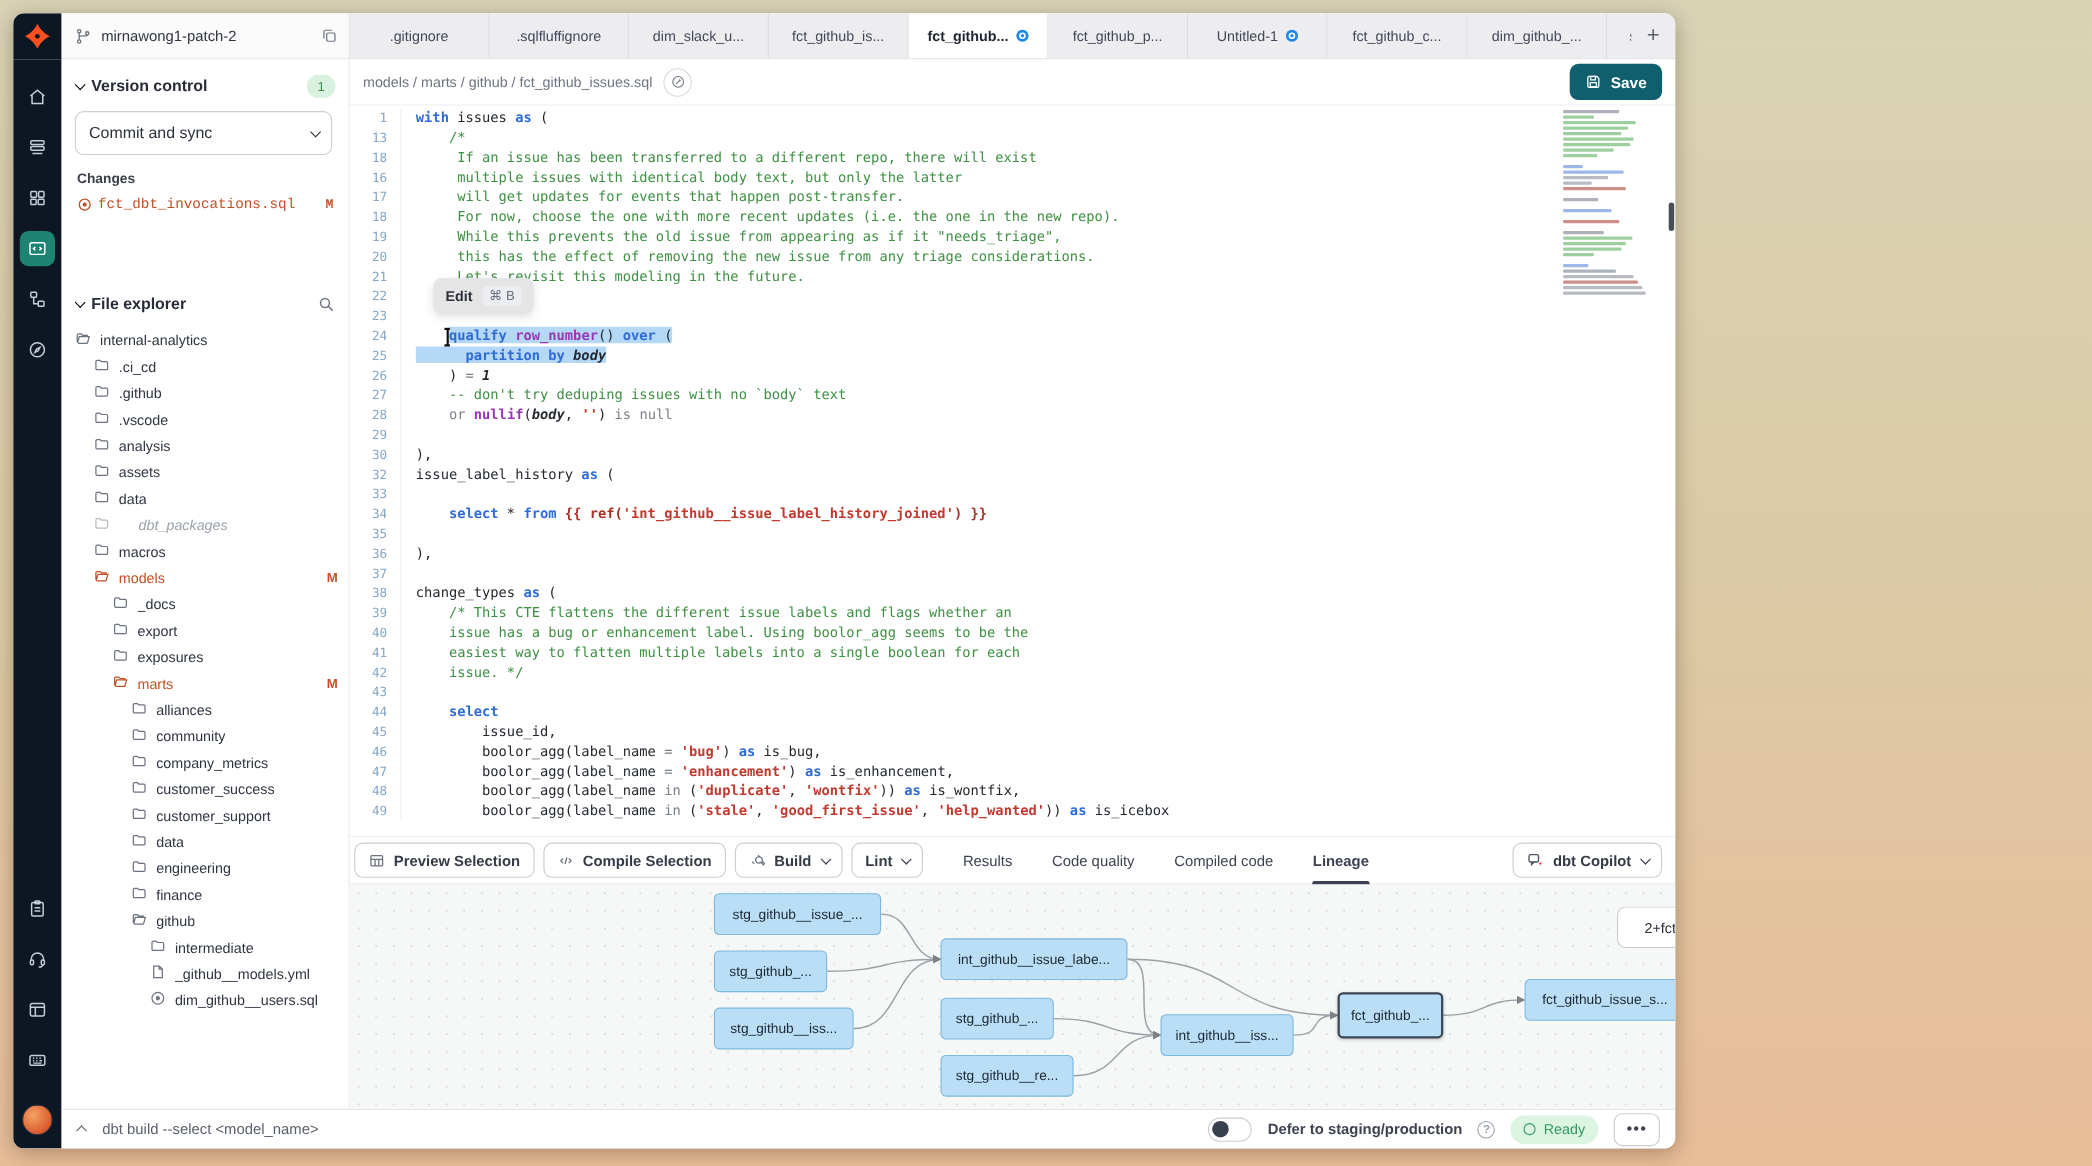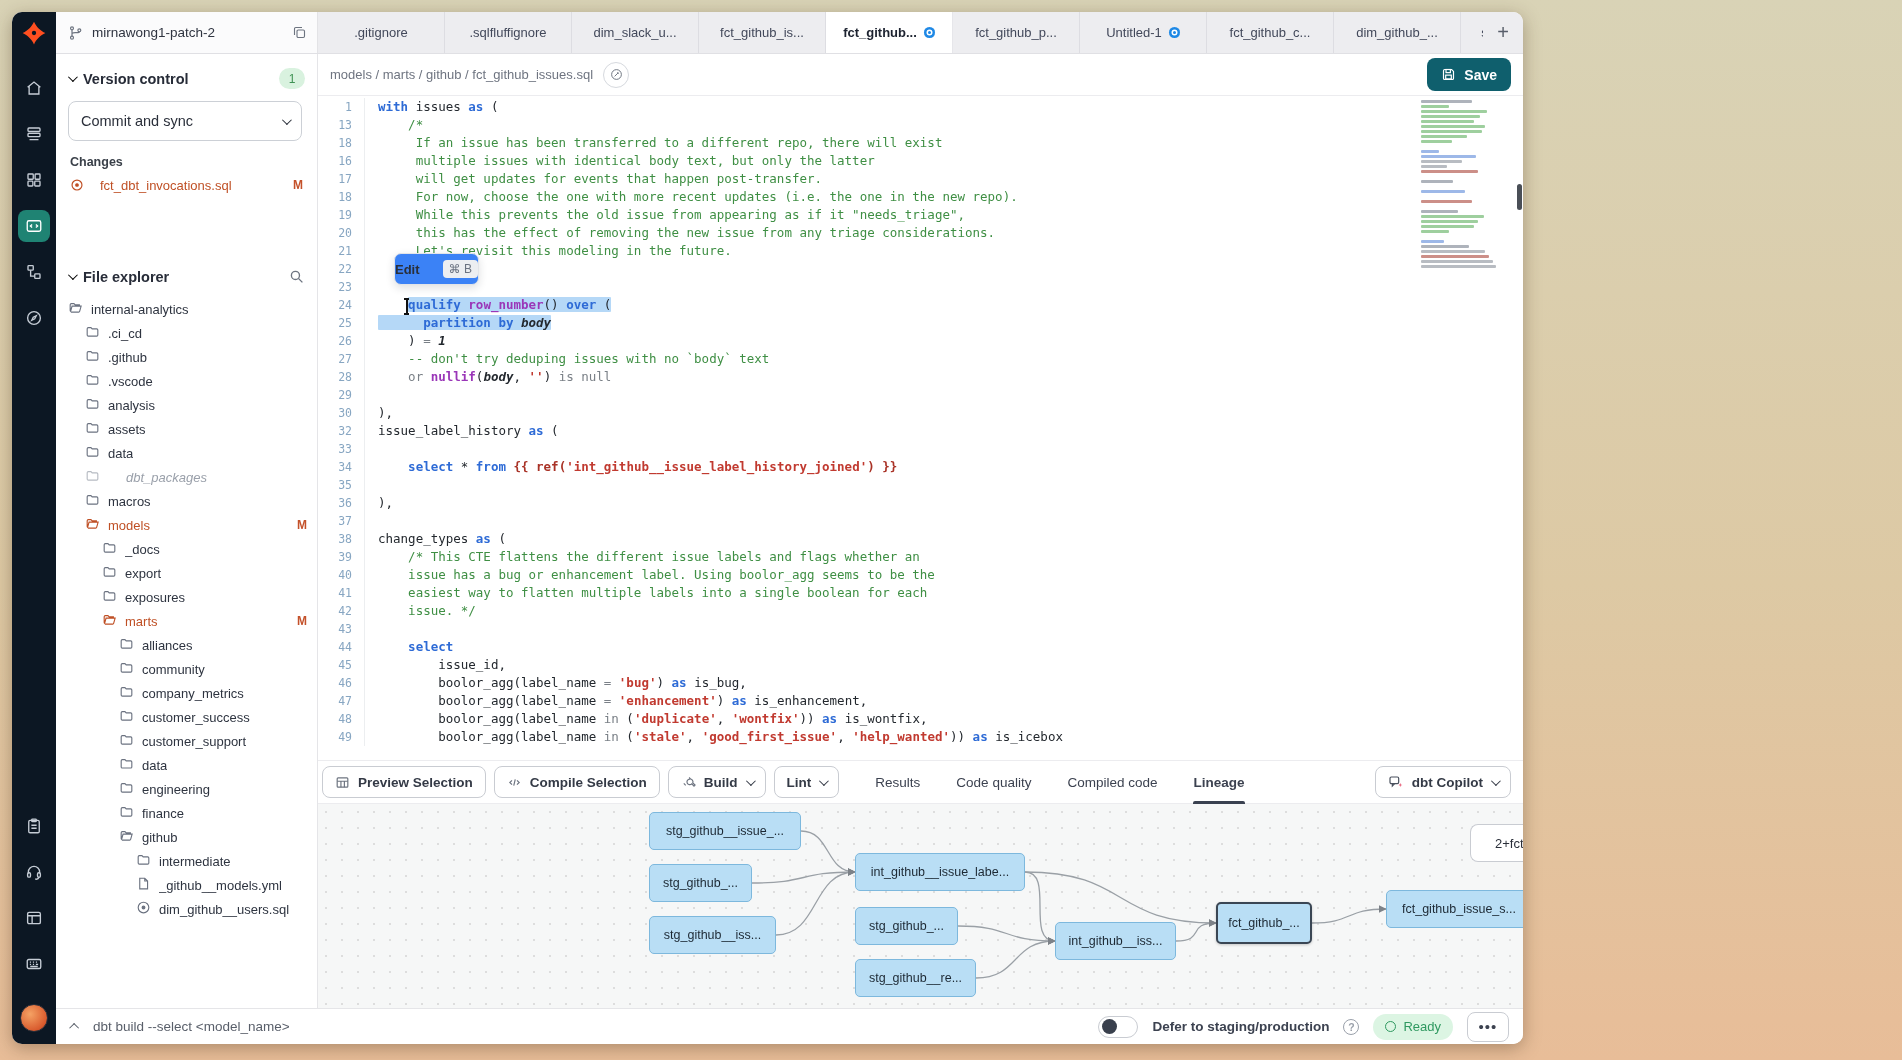--- a/index.html
+++ b/index.html
@@ -32,21 +32,21 @@
             background:radial-gradient(circle at 35% 35%,#f5a264,#d95b2e 70%,#9c3a1a); border:1px solid #2a2f3a; }
 
   
   .sidebar { position:absolute; left:44px; top:42px; width:262px; bottom:36px; background:#fff; border-right:1px solid #e5e5e8; overflow:hidden; }
   .sb-head { display:flex; align-items:center; gap:8px; padding:14px 12px 8px 12px; }
   .sb-title { font-size:14.5px; font-weight:bold; color:#272c38; flex:1; }
   .badge-pill { background:#d9f2df; color:#3f9254; font-size:12px; min-width:26px; height:21px; border-radius:11px; display:flex; align-items:center; justify-content:center; padding:0 8px; }
   .commit-btn { margin:4px 12px 12px 12px; height:40px; width:234px; background:#fff; border:1px solid #ccd0d6; border-radius:8px;
                 display:flex; align-items:center; font-size:14.5px; color:#2a2f3a; padding:0 12px; justify-content:space-between; }
   .changes-label { font-size:12.5px; font-weight:bold; color:#3a4049; padding:2px 12px 6px 14px; }
-  .change-item { display:flex; align-items:flex-start; gap:16px; padding:3px 14px; font-size:13px; color:#bf4f24; }
+  .change-item { display:flex; align-items:flex-end; gap:5px; padding:3px 14px; font-size:13px; color:#bf4f24;font-family:Liberation Mono, monospace; }
   .change-item .cname { flex:1; white-space:nowrap; overflow:hidden; }
   .m-badge { color:#c4512a; font-weight:bold; font-size:12px; }
   .fe-block { margin-top:58px; }
   .fe-search { margin-left:auto; }
   .ftree { padding:4px 0; }
   .fi { display:flex; align-items:center; gap:7px; height:24px; font-size:13px; color:#2e3440; padding-right:10px; }
   .fi .flabel { white-space:nowrap; overflow:hidden; }
   .fi .fic { color:#6b7280; flex:0 0 16px; }
   .fi.dim { color:#9aa0aa; font-style:italic; } .fi.dim .fic{color:#b6bbc2;}
   .fi.mod { color:#bf4f24; } .fi.mod .fic{color:#bf4f24;}
@@ -65,22 +65,22 @@
   .editor { position:relative; height:664px; overflow:hidden; background:#fff; }
   .code { padding-top:2px; font-family:"DejaVu Sans Mono",monospace; font-size:12.5px; line-height:18px; }
   .crow { display:flex; height:18px; }
   .ln { flex:0 0 46px; text-align:right; padding-right:12px; color:#87a6c2; font-size:11.5px; }
   .lc { white-space:pre; border-left:1px solid #eceef0; padding-left:13px; color:#23282e; }
   .c-kw{color:#2e6bd6;font-weight:bold;} .c-fn{color:#9a36b8;font-weight:bold;}
   .c-str{color:#c13a30;font-weight:bold;} .c-com{color:#3f8f44;}
   .c-op{color:#7a8087;} .c-tx{color:#23282e;} .c-txb{color:#23282e;font-weight:bold;font-style:italic;}
   .c-jin{color:#a93226;font-weight:bold;}
   .sel-bg { background:#b5d8f7; border-radius:1px; }
-  .edit-tip { position:absolute; left:76px; top:157px; background:#3b82f6; border:1px solid #e2e4e8; border-radius:7px;
-              box-shadow:0 3px 9px rgba(30,35,45,.14); display:flex; align-items:center; gap:23px; padding:6px 0; z-index:5; }
+  .edit-tip { position:absolute; left:76px; top:157px; background:#e5e5e5; border:1px solid #e2e4e8; border-radius:7px;
+              box-shadow:0 3px 9px rgba(30,35,45,.14); display:flex; align-items:center; gap:9px; padding:6px 10px; z-index:5; }
   .edit-tip .et-label { font-size:13px; font-weight:bold; color:#2a2f38; }
   .edit-tip .et-kbd { background:#eceef1; border-radius:4px; font-size:12px; color:#6a7280; padding:2px 6px; }
   .ibeam { position:absolute; left:84px; top:202px; width:9px; height:17px; z-index:6; }
   .ibeam:before, .ibeam:after { content:""; position:absolute; left:2px; right:2px; height:2px; background:#111; }
   .ibeam:before{top:0;} .ibeam:after{bottom:0;}
   .ibeam i { position:absolute; left:3.5px; top:1px; bottom:1px; width:2px; background:#111; }
   .minimap { position:absolute; right:10px; top:4px; width:92px; height:215px; }
   .mm-row { height:3px; margin-bottom:2px; border-radius:1px; }
   .vscroll { position:absolute; right:1px; top:88px; width:5px; height:26px; background:#4a4f57; border-radius:3px; }
 

